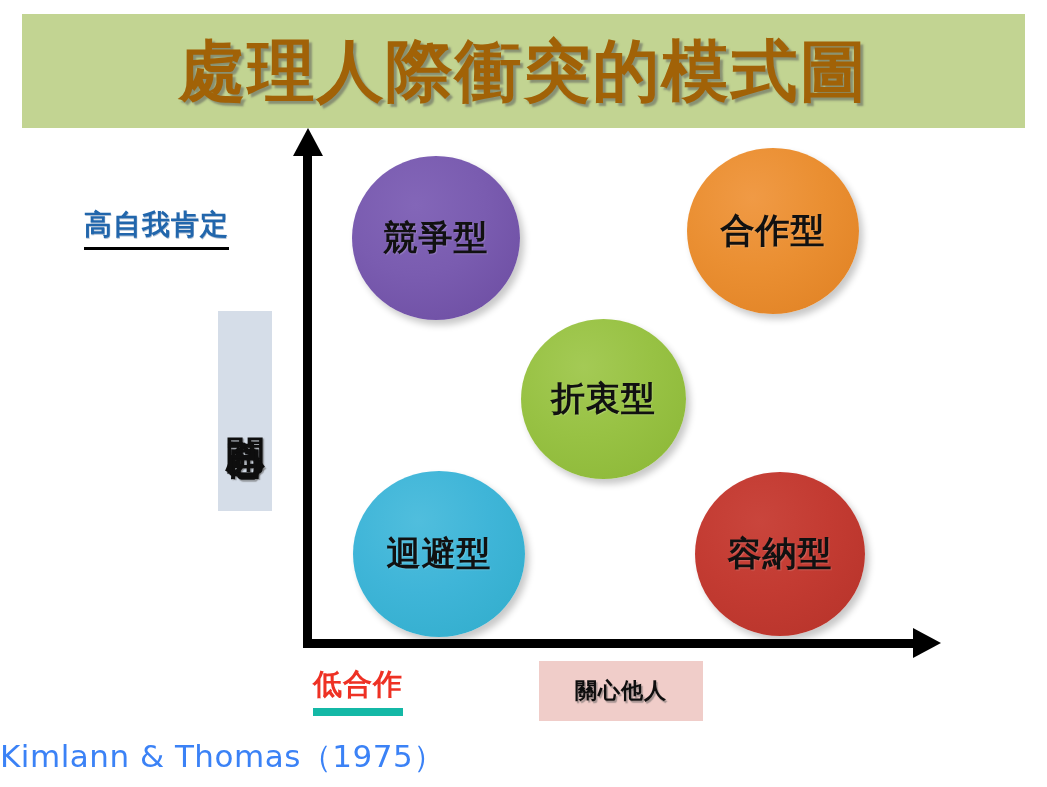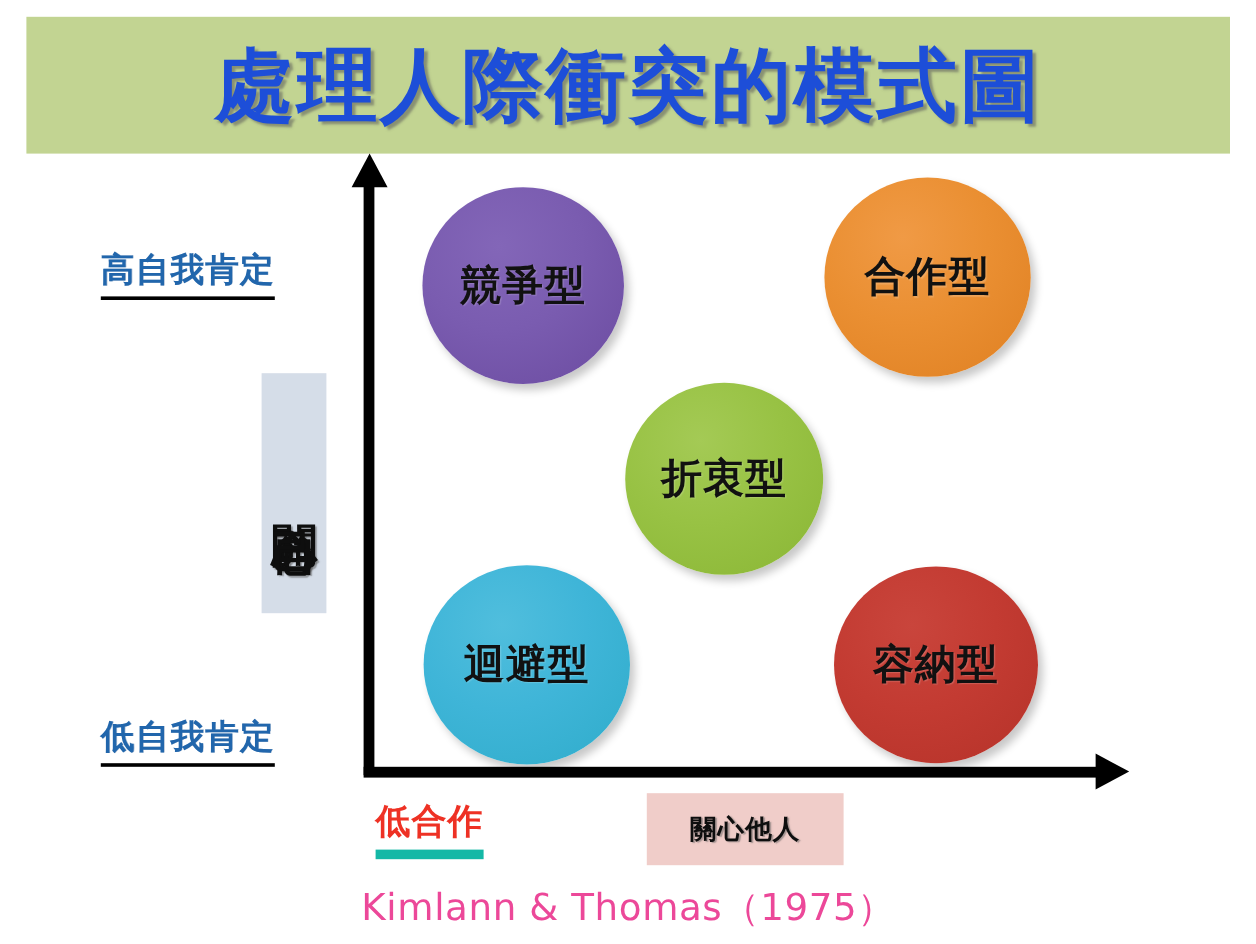--- a/index.html
+++ b/index.html
@@ -32,21 +32,21 @@
     left: 22px;
     top: 14px;
     width: 1003px;
     height: 114px;
     display: flex;
     align-items: center;
     justify-content: center;
     font-family: "DejaVu Sans", "Liberation Sans", sans-serif;
     font-size: 67px;
     font-weight: bold;
-    color: #1d4ed8;
+    color: #a16207;
     letter-spacing: 2px;
     text-shadow: 3px 3px 2px rgba(90,90,90,0.55);
     white-space: nowrap;
   }
 
   
   .axis-y-line {
     position: absolute;
     left: 303px;
     top: 152px;
@@ -184,23 +184,23 @@
     letter-spacing: 1px;
     white-space: nowrap;
     text-shadow: 1.5px 1.5px 1px rgba(90,90,90,0.5);
   }
 
   .citation {
     position: absolute;
     left: 0;
     top: 736px;
     width: 1047px;
-    text-align: center;
+    text-align: left;
     font-size: 31px;
-    color: #ec4899;
+    color: #3b82f6;
     letter-spacing: 0.5px;
     white-space: nowrap;
   }
 </style>
 </head>
 <body>
 
 <div id="canvas">
 
   <div class="title-banner"></div>
@@ -211,21 +211,20 @@
   <div class="axis-x-line"></div>
   <div class="axis-x-arrow"></div>
 
   <div class="bubble bubble-competing">競爭型</div>
   <div class="bubble bubble-collaborating">合作型</div>
   <div class="bubble bubble-compromising">折衷型</div>
   <div class="bubble bubble-avoiding">迴避型</div>
   <div class="bubble bubble-accommodating">容納型</div>
 
   <div class="axis-label-blue label-high-assert">高自我肯定</div>
-  <div class="axis-label-blue label-low-assert">低自我肯定</div>
   <div class="vertical-label">關心自己</div>
 
   <div class="axis-label-red label-low-coop">低合作</div>
   <div class="x-axis-title">關心他人</div>
 
   <div class="citation">Kimlann &amp; Thomas（1975）</div>
 
 </div>
 
 </body></html>

